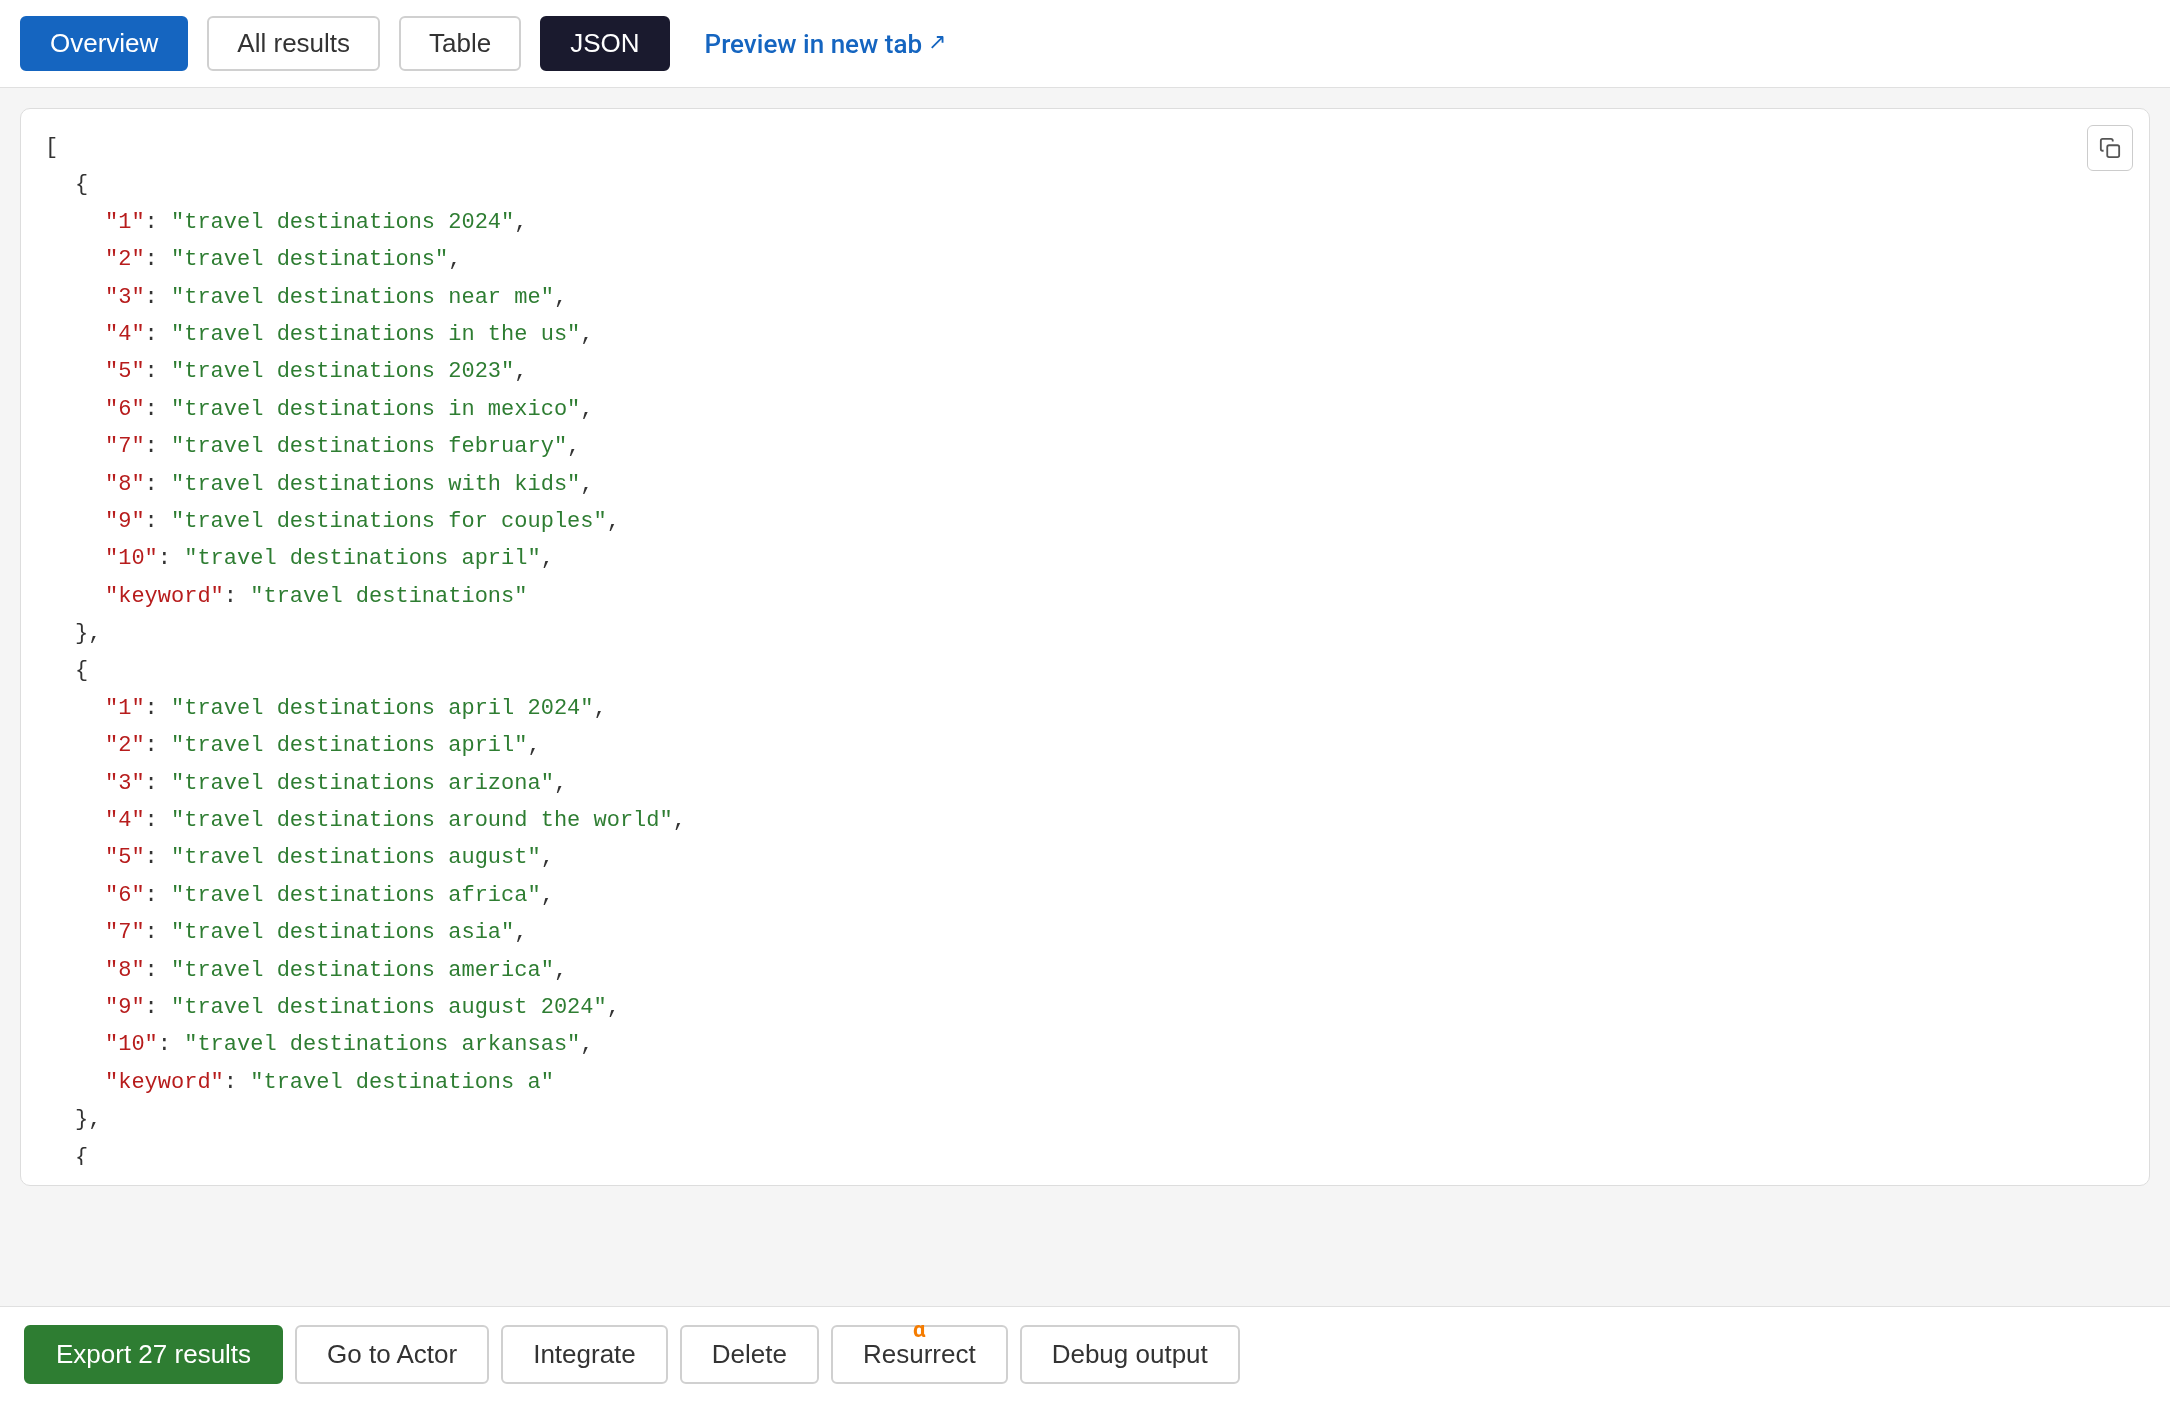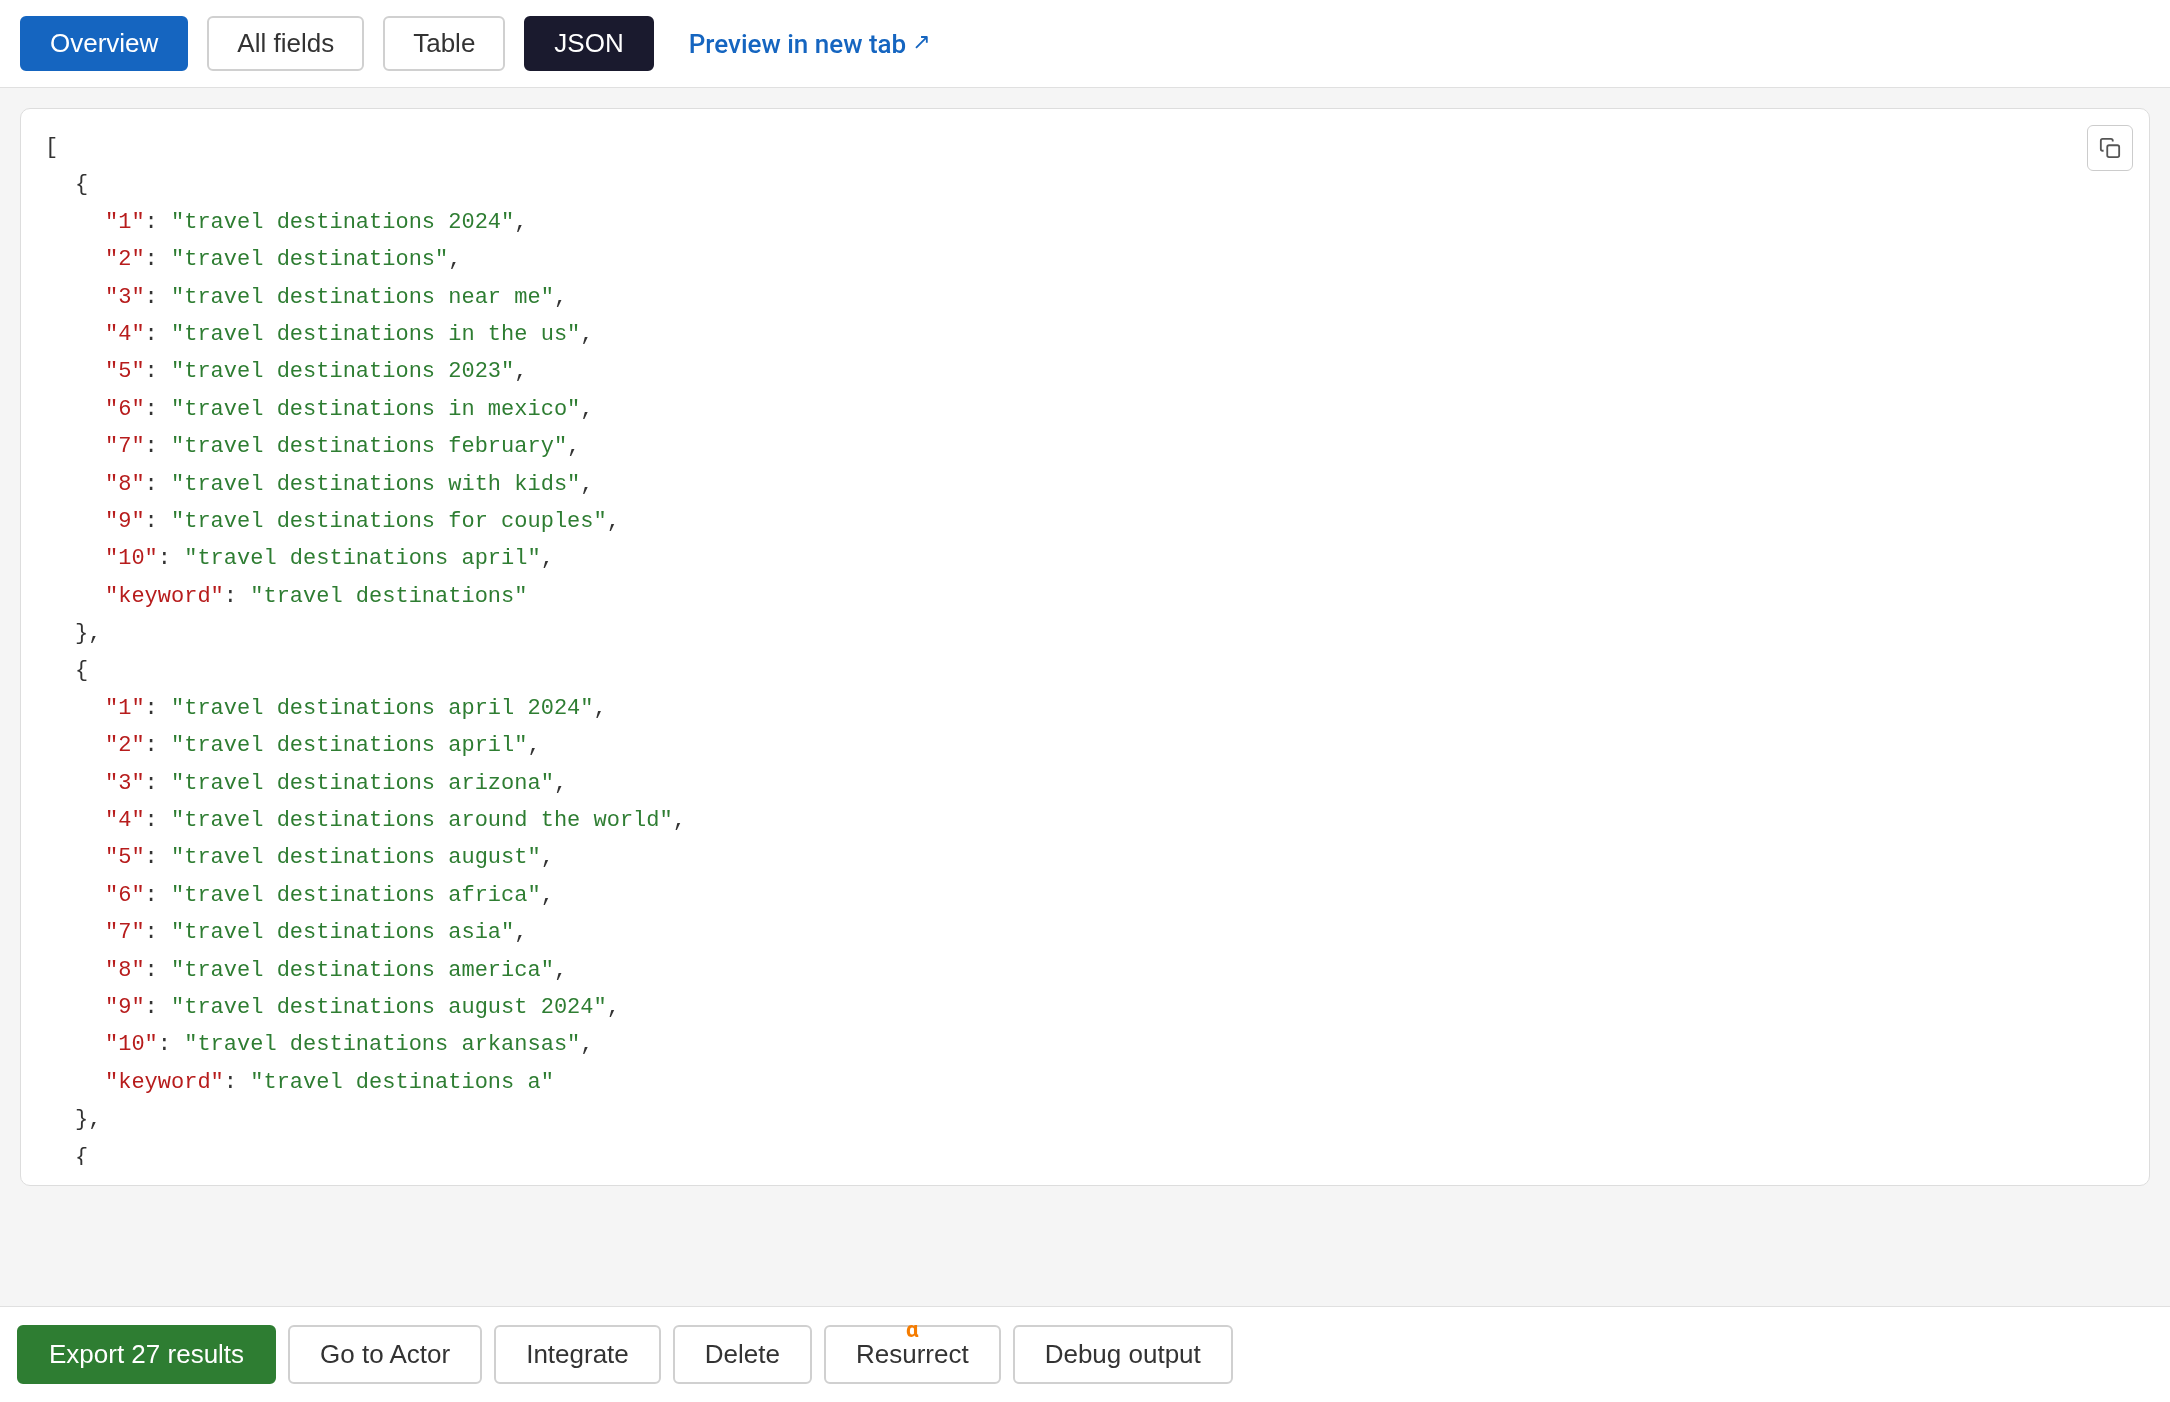--- a/index.html
+++ b/index.html
@@ -120,21 +120,21 @@
       color: #2e7d32;
     }
 
     .json-punctuation {
       color: #333;
     }
 
     .bottom-bar {
       display: flex;
       align-items: center;
-      padding: 18px 17px;
+      padding: 18px 24px;
       background: #fff;
       border-top: 1px solid #e0e0e0;
       gap: 12px;
       position: relative;
     }
 
     .bottom-btn {
       padding: 12px 30px;
       border-radius: 6px;
       border: 2px solid #d0d0d0;
@@ -170,21 +170,21 @@
     }
 
     .indent-1 { margin-left: 30px; }
     .indent-2 { margin-left: 60px; }
   </style>
 </head>
 <body>
 
 <div class="top-bar">
   <button class="tab-btn active-blue">Overview</button>
-  <button class="tab-btn">All fields</button>
+  <button class="tab-btn">All results</button>
   <button class="tab-btn">Table</button>
   <button class="tab-btn active-dark">JSON</button>
   <a class="preview-link">
     <span>Preview in new tab</span>
     <span class="ext-icon">↗</span>
   </a>
 </div>
 
 <div class="main-content">
   <div class="json-panel">

